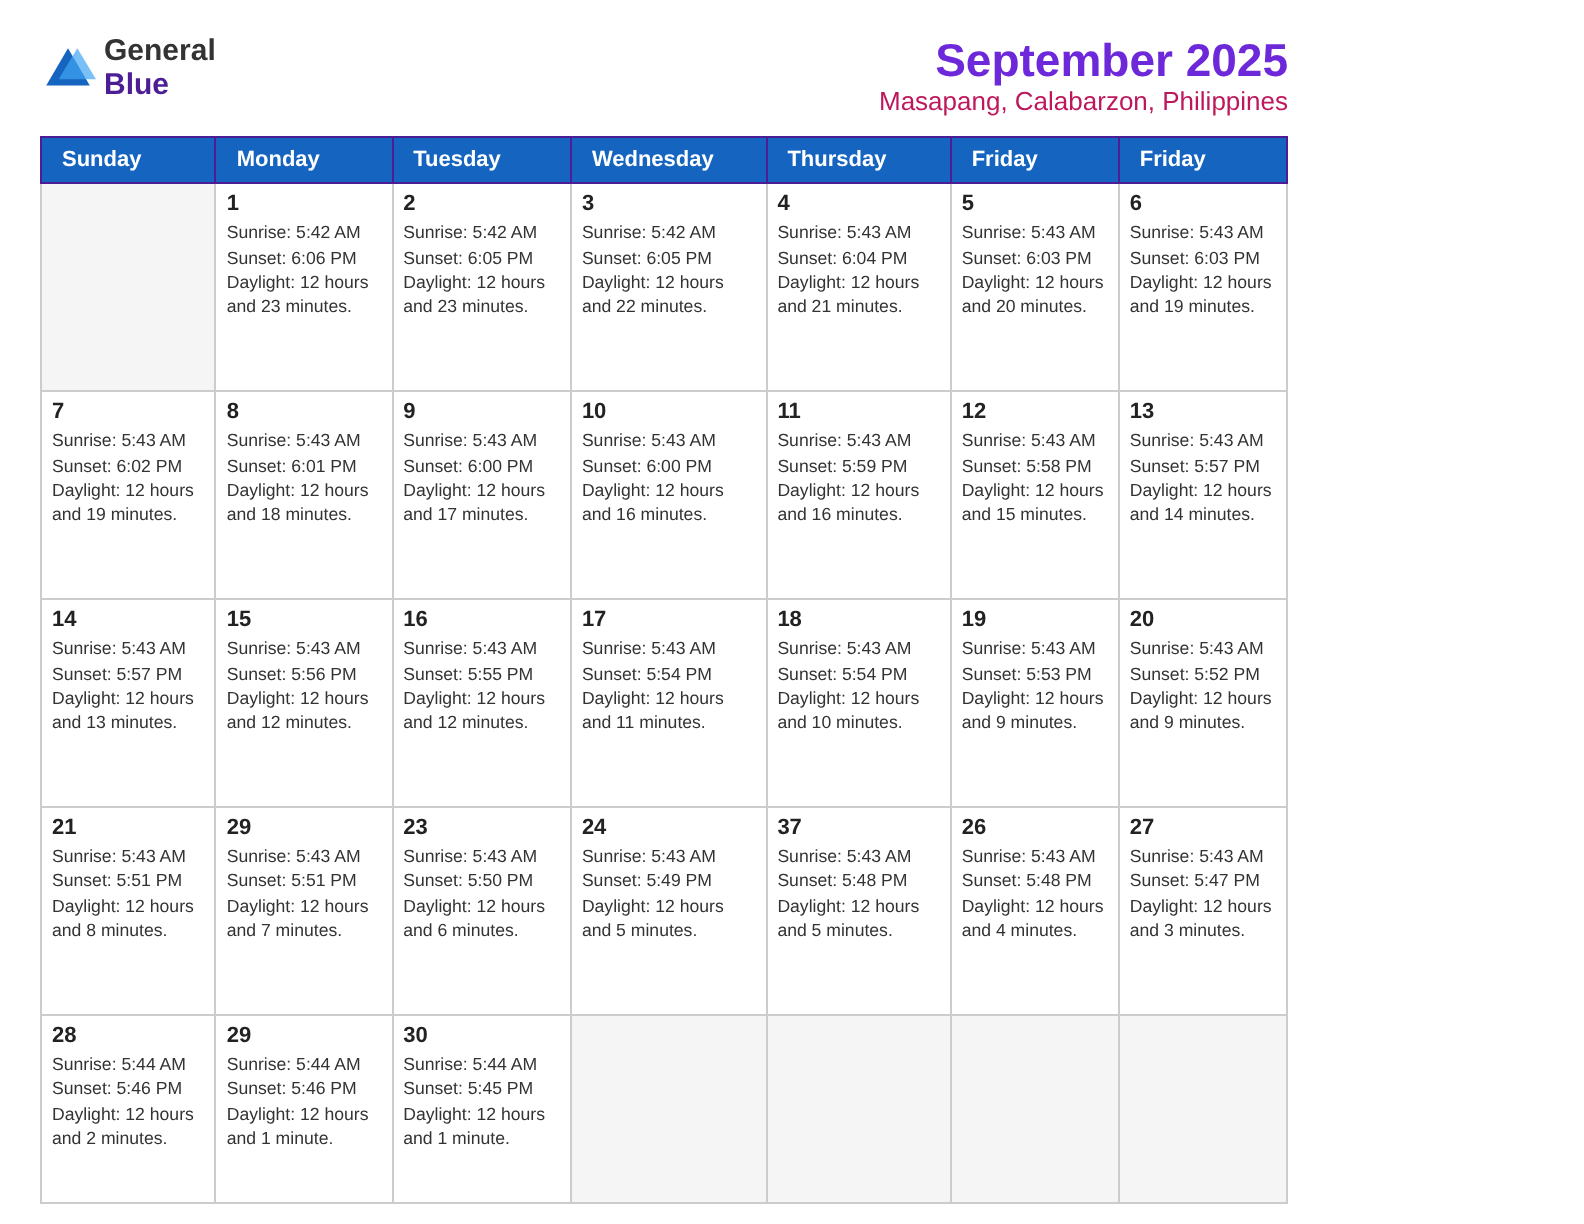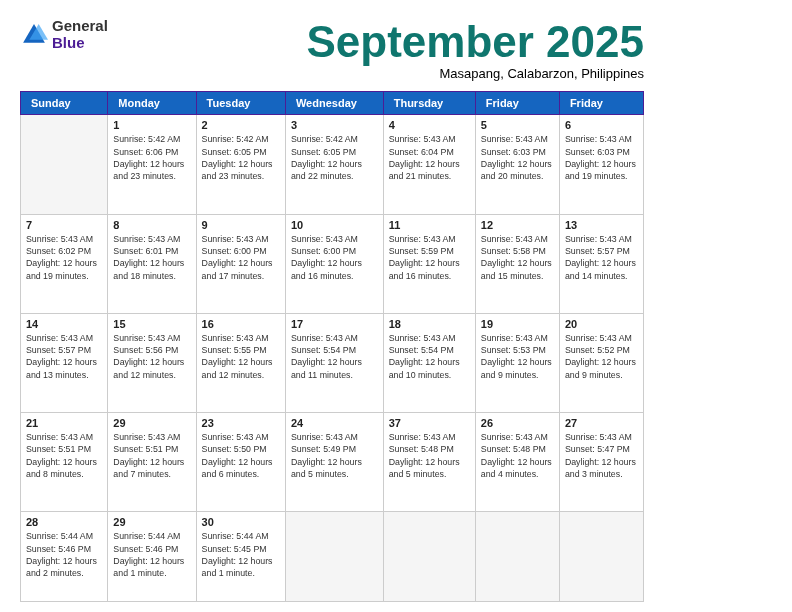--- a/index.html
+++ b/index.html
@@ -36,28 +36,28 @@
     }
     .logo-blue { color: #4c1d95; }
     .logo-icon {
       width: 28px;
       height: 28px;
     }
     .title-block {
       text-align: right;
     }
     .month-title {
-      font-size: 44px;
+      font-size: 23px;
       font-weight: bold;
-      color: #0f766e;
+      color: #6d28d9;
       line-height: 1.1;
     }
     .subtitle {
       font-size: 13px;
-      color: #000000;
+      color: #be185d;
     }
     .calendar {
       flex: 1;
       border-collapse: collapse;
       width: 100%;
       font-size: 9.5px;
     }
     .calendar th {
       background: #1565c0;
       color: #fff;

